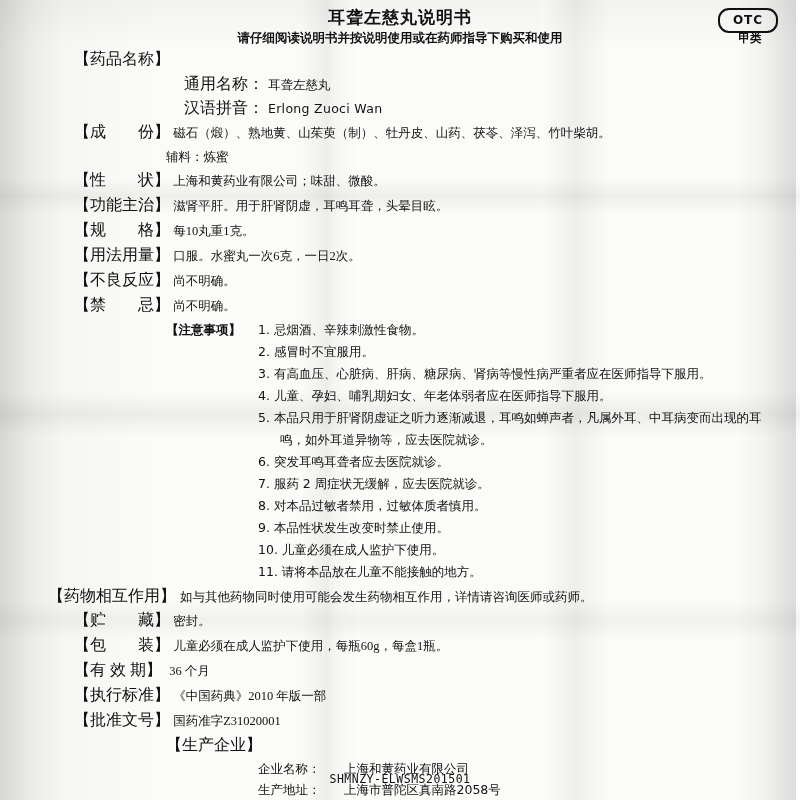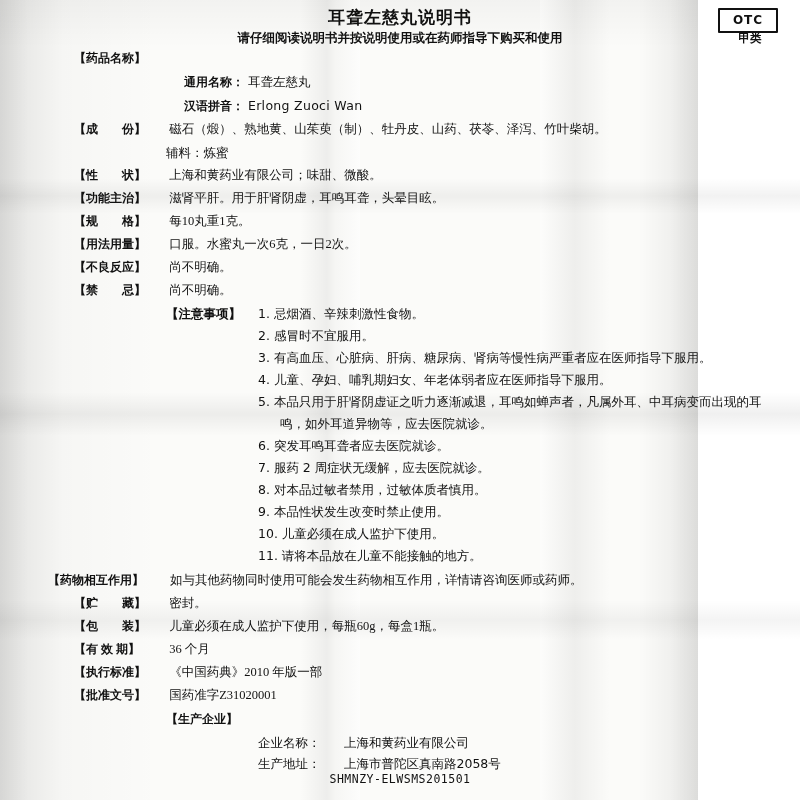--- a/index.html
+++ b/index.html
@@ -8,21 +8,21 @@
     background: #ffffff;
   }
   body {
     width: 800px;
     height: 800px;
     overflow: hidden;
     font-family: "DejaVu Sans", "Liberation Sans", sans-serif;
   }
   .page {
     position: relative;
-    width: 698px;
+    width: 796px;
     height: 800px;
     background:
       linear-gradient(180deg, rgba(0,0,0,0.035) 0%, rgba(0,0,0,0) 6%),
       linear-gradient(90deg, rgba(0,0,0,0.05) 0%, rgba(255,255,255,0) 4%),
       linear-gradient(270deg, rgba(0,0,0,0.05) 0%, rgba(255,255,255,0) 4%),
       #fbfbf9;
     color: #111;
   }
   
   .crease {
@@ -78,21 +78,21 @@
     width: 800px;
     text-align: center;
     font-size: 12.5px;
     font-weight: bold;
   }
   .otc-box {
     position: absolute;
     right: 22px; top: 8px;
     width: 56px; height: 21px;
     border: 2px solid #111;
-    border-radius: 1px;
+    border-radius: 11px;
     text-align: center;
     font-size: 12px;
     font-weight: bold;
     line-height: 21px;
     letter-spacing: 1px;
   }
   .otc-label {
     position: absolute;
     right: 22px; top: 31px;
     width: 56px;
@@ -106,22 +106,22 @@
     width: 616px;
     font-size: 12.5px;
     line-height: 21.5px;
   }
   .row {
     position: relative;
     margin-bottom: 1.5px;
   }
   .tag {
     display: inline-block;
-    font-size: 12px;
-    font-weight: bold;
+    font-size: 16px;
+    font-weight: normal;
     white-space: nowrap;
   }
   .val {
     display: inline;
     font-size: 12.5px;
   }
   .hang {
     padding-left: 92px;
     text-indent: -92px;
     font-family: Liberation Serif, serif;

